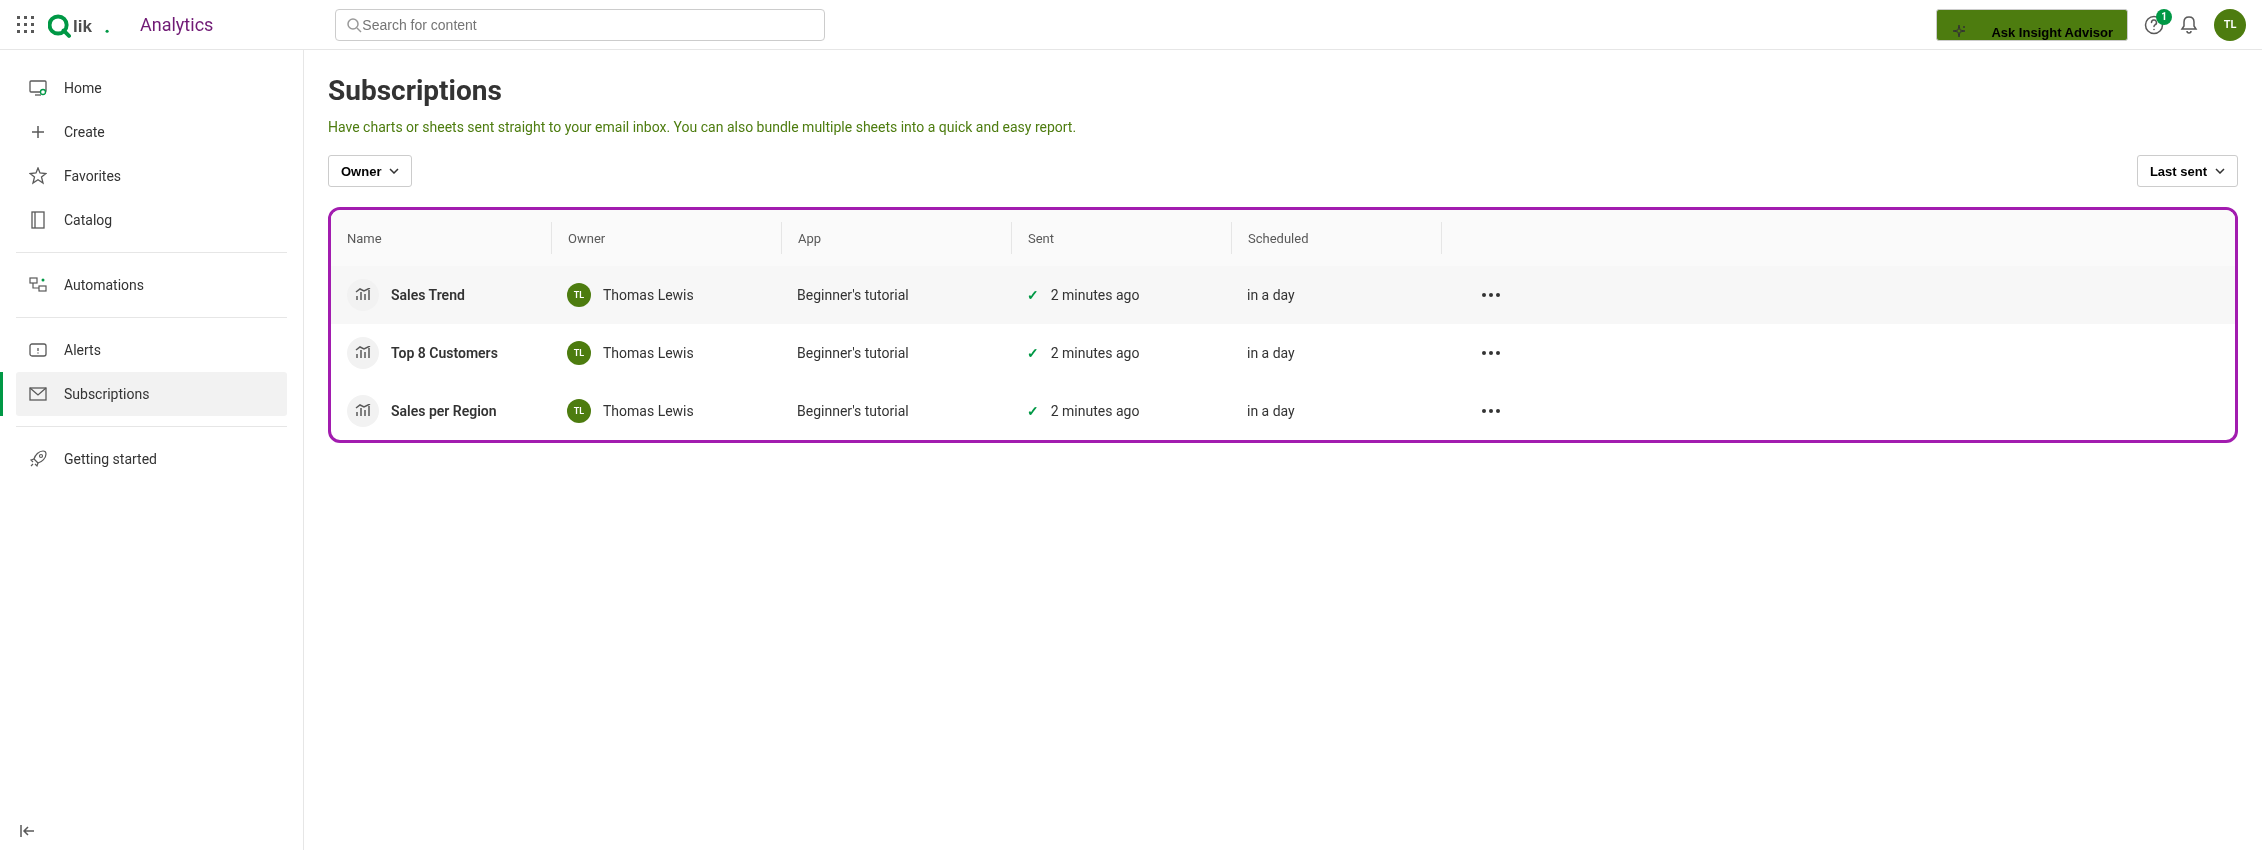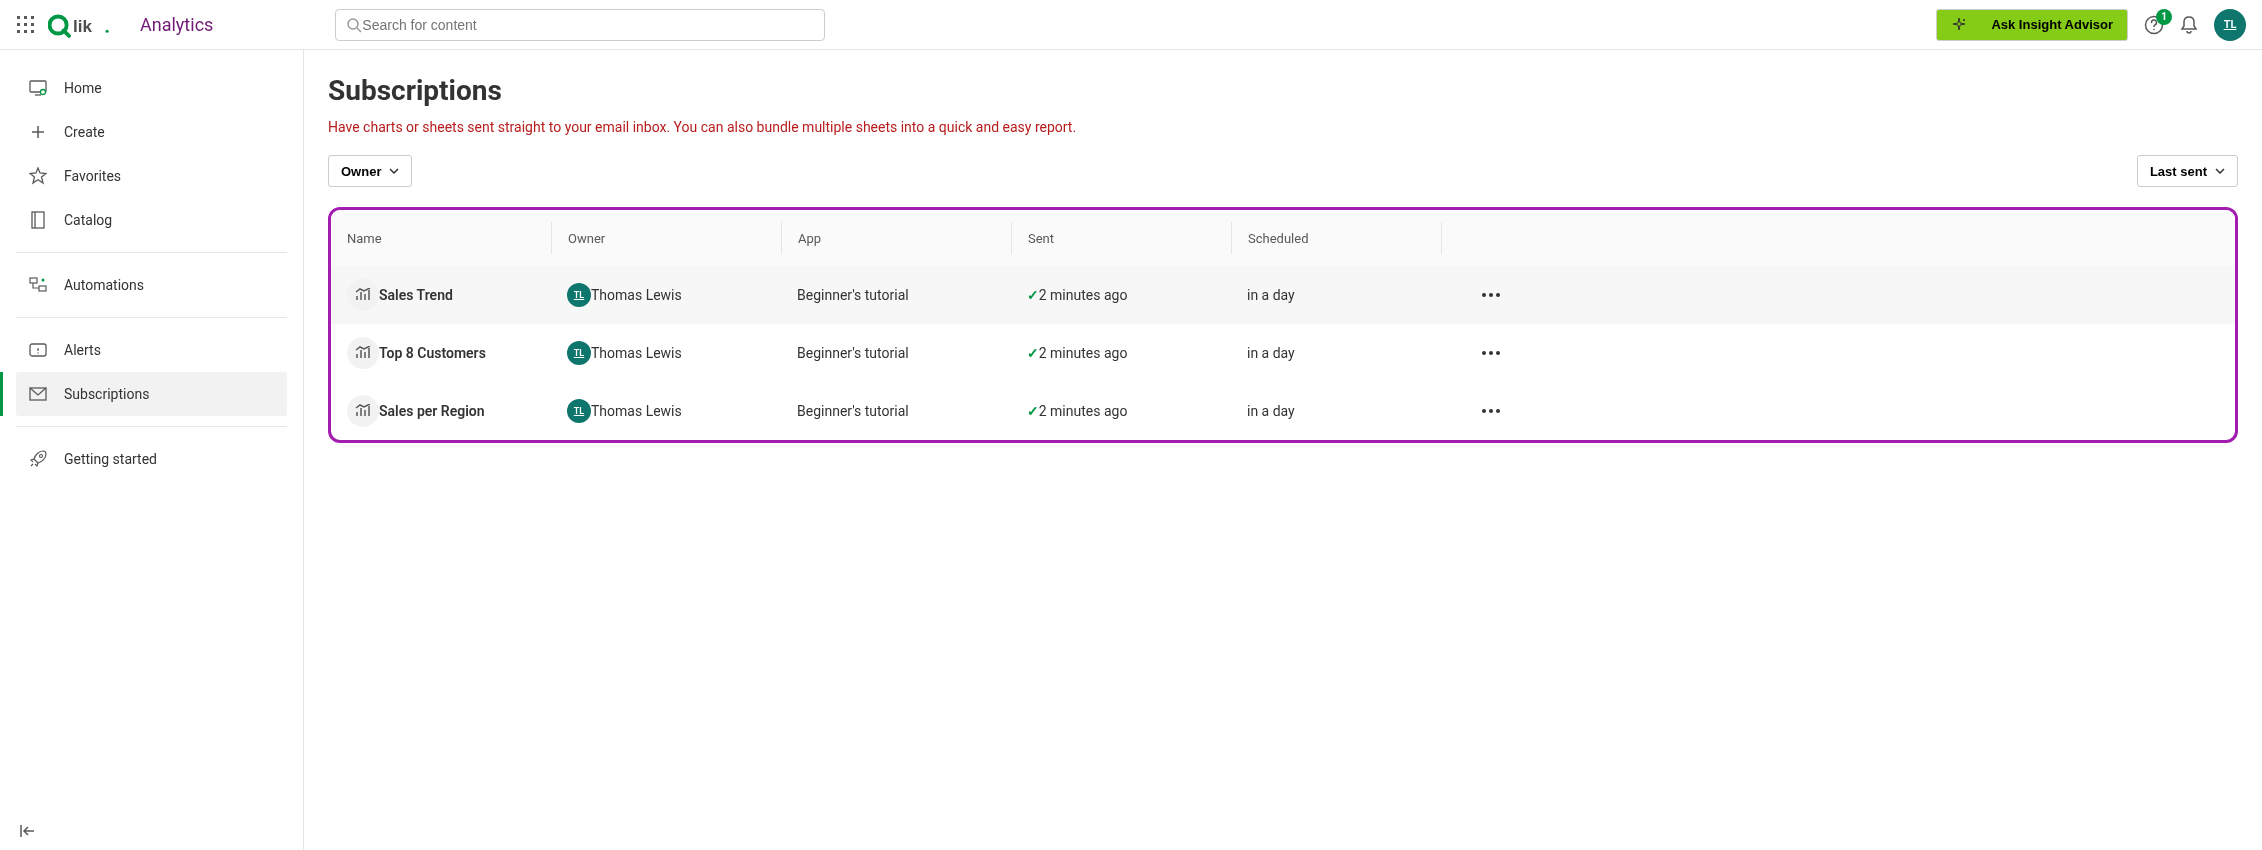--- a/index.html
+++ b/index.html
@@ -36,42 +36,42 @@
       background: #fff;
     }
     .search-box input {
       border: none; outline: none; flex: 1; font-size: 14px; background: transparent;
     }
     .header-right { margin-left: auto; display: flex; align-items: center; gap: 16px; }
     .insight-btn {
       height: 32px;
       border: 1px solid #ccc;
       border-radius: 3px;
-      background: #84cc16;
+      background: #4d7c0f;
       padding: 0 14px;
       display: flex;
-      align-items: center;
+      align-items: flex-end;
       gap: 24px;
       font-size: 13px;
       font-weight: 600;
       cursor: pointer;
     }
     .help-wrap { position: relative; }
     .badge {
       position: absolute; top: -6px; right: -8px;
       background: #009845; color: #fff;
       border-radius: 50%; width: 16px; height: 16px;
       font-size: 10px; display: flex; align-items: center; justify-content: center;
       font-weight: 700;
     }
     .avatar {
       width: 32px; height: 32px; border-radius: 50%;
-      background: #0f766e; color: #fff;
+      background: #4d7c0f; color: #fff;
       display: flex; align-items: center; justify-content: center;
-      font-size: 11px; font-weight: 600; text-decoration: underline;
+      font-size: 11px; font-weight: 600;
     }
     .avatar.sm { width: 24px; height: 24px; font-size: 9px; }
 
     
     .body { display: flex; height: calc(100vh - 50px); min-height: 537px; }
     .sidebar { width: 304px; border-right: 1px solid #e6e6e6; padding: 12px 0; position: relative; }
     .nav-group { padding: 4px 16px; }
     .nav-item {
       display: flex; align-items: center; gap: 16px;
       height: 44px; padding: 0 12px; border-radius: 3px;
@@ -84,37 +84,37 @@
     }
     .nav-item.active::before {
       content: ""; position: absolute; left: -16px; top: 0; bottom: 0; width: 3px; background: #009845;
     }
     .nav-divider { height: 1px; background: #e6e6e6; margin: 6px 16px; }
     .collapse-btn { position: absolute; bottom: 12px; left: 20px; cursor:pointer; color:#595959; }
 
     
     .main { flex: 1; padding: 24px 24px 24px 24px; overflow:auto; }
     .page-title { font-size: 28px; font-weight: 700; color: #333; margin-bottom: 12px; }
-    .page-desc { font-size: 14px; color: #b91c1c; margin-bottom: 20px; }
+    .page-desc { font-size: 14px; color: #4d7c0f; margin-bottom: 20px; }
     .filters-row { display: flex; justify-content: space-between; margin-bottom: 20px; }
     .filter-btn {
       height: 32px; border: 1px solid #ccc; border-radius: 3px; background:#fff;
       padding: 0 12px; display: flex; align-items: center; gap: 8px; font-size: 13px;
       font-weight: 600; cursor: pointer;
     }
 
     
     .table { border: 3px solid #a21caf; border-radius: 12px; overflow:hidden; }
     .thead, .trow { display: grid; grid-template-columns: 220px 230px 230px 220px 210px 100px; align-items: center; }
     .thead { height: 56px; background: #fafafa; font-size: 13px; color: #595959; }
     .thead > div { padding: 0 16px; border-left: 1px solid #e6e6e6; height: 32px; display:flex; align-items:center; }
     .thead > div:first-child { border-left: none; }
     .trow { height: 58px; font-size: 14px; }
     .trow.first { background: #f7f7f7; }
-    .trow > div { padding: 0 16px; display:flex; align-items:center; }
+    .trow > div { padding: 0 16px; display:flex; align-items:center; gap: 12px; }
     .trow .name-cell { font-weight: 600; }
     .chart-ico {
       width: 32px; height: 32px; border-radius: 50%; background: #f2f2f2;
       display:flex; align-items:center; justify-content:center;
     }
     .check { color: #009845; font-weight:700; }
     .more-btn { cursor:pointer; display:flex; gap:3px; justify-content:center; width:100%; }
     .more-btn span { width:4px; height:4px; border-radius:50%; background:#333; }
 
     svg { display:block; }

